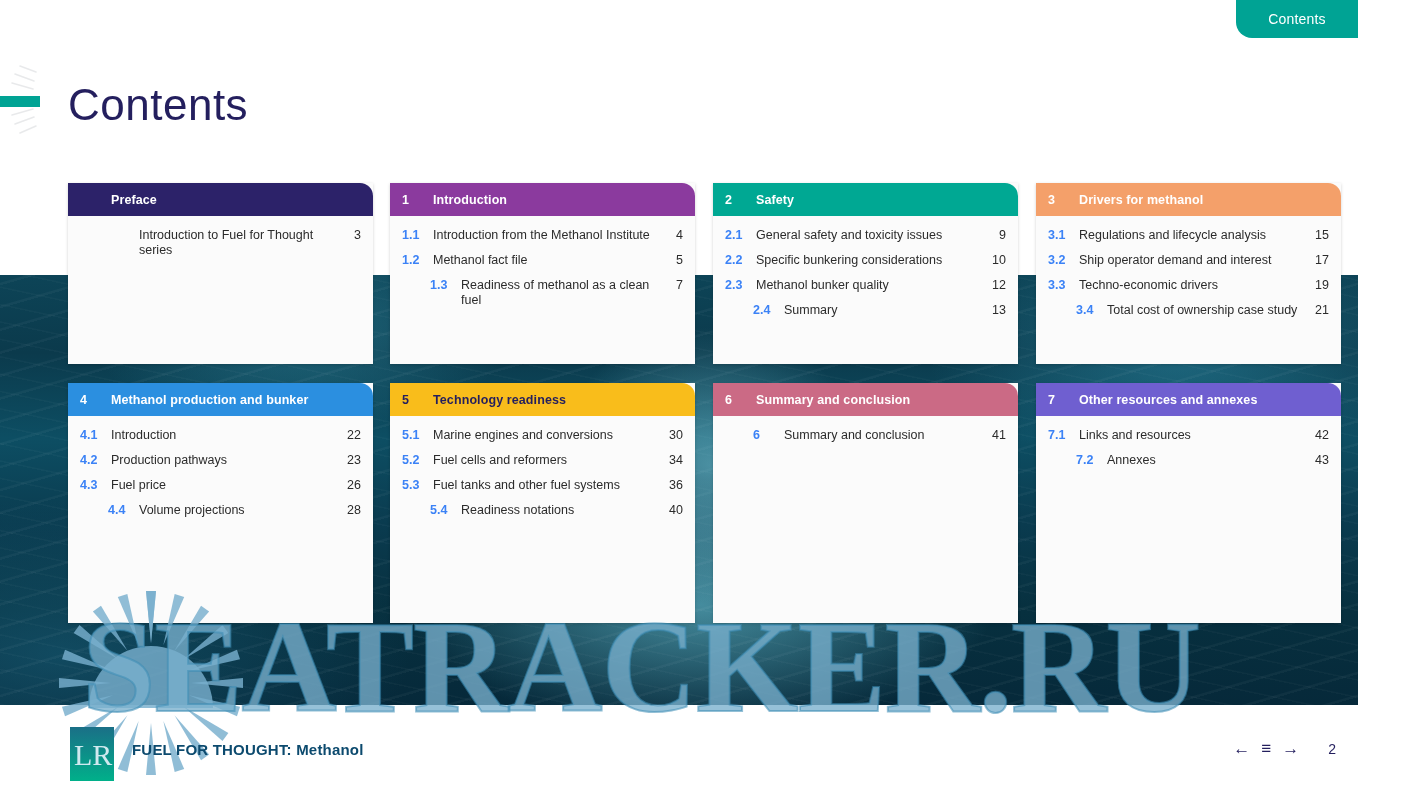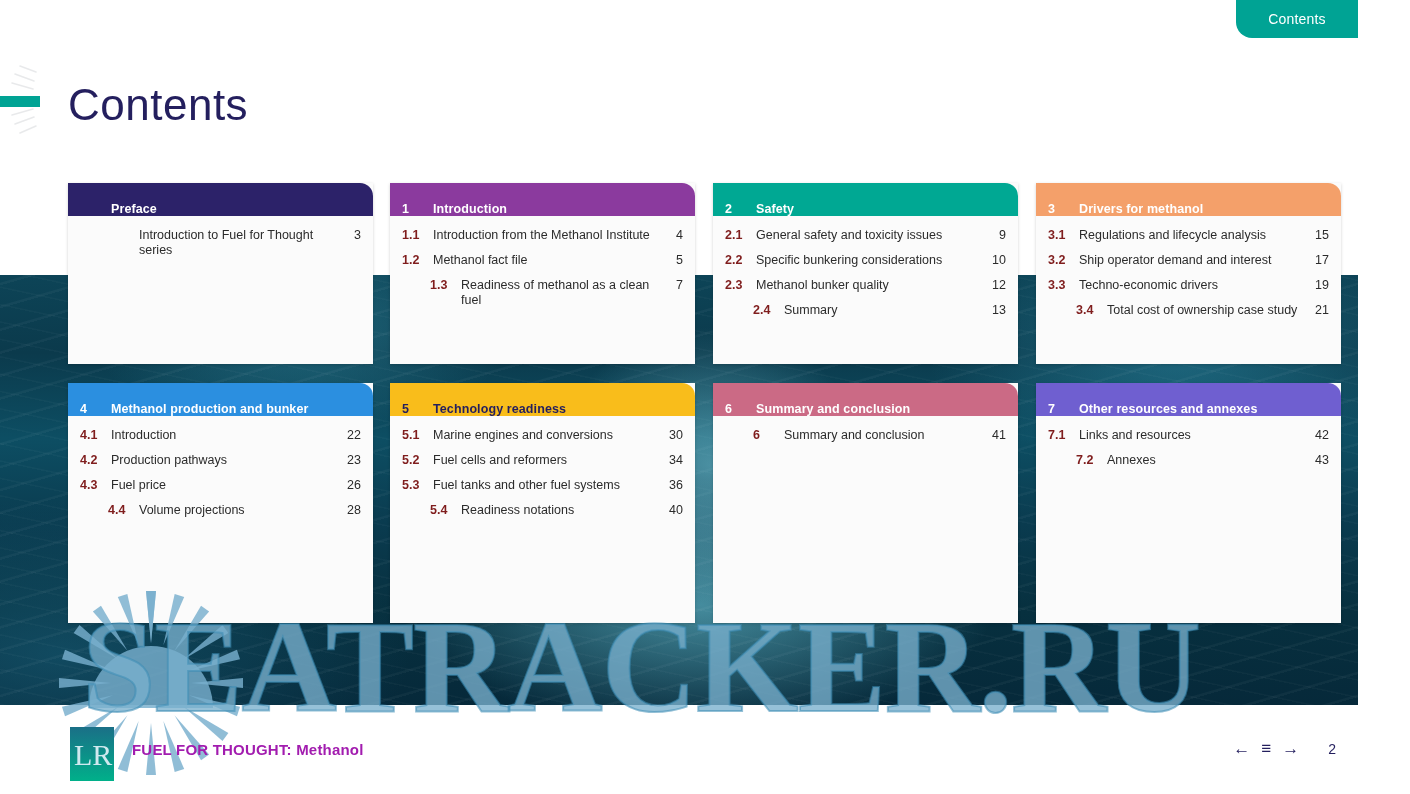--- a/index.html
+++ b/index.html
@@ -72,21 +72,21 @@
 
   
   .card {
     position: absolute;
     width: 305px;
     background: #fbfbfb;
     box-shadow: 0 1px 3px rgba(0,0,0,.18);
   }
   .card-header {
     height: 33px;
-    display: flex; align-items: flex-end;
+    display: flex; align-items: center;
     padding: 0 12px;
     border-top-right-radius: 13px;
     color: #ffffff;
     font-size: 12.5px;
     font-weight: bold;
     letter-spacing: .1px;
   }
   .card-header .hnum { width: 31px; flex: 0 0 31px; }
   .card-header .htitle { flex: 1 1 auto; }
   .card-header.dark-text { color: #241f5e; }
@@ -95,21 +95,21 @@
   .row {
     display: flex; align-items: baseline;
     font-size: 12.5px;
     color: #2b2b2b;
     margin-bottom: 10px;
     line-height: 15px;
   }
   .row:last-child { margin-bottom: 0; margin-left: 28px; }
   .row .rnum {
     width: 31px; flex: 0 0 31px;
-    font-weight: bold; color: #7f1d1d;
+    font-weight: bold; color: #3b82f6;
   }
   .row .rtitle { flex: 1 1 auto; padding-right: 8px; }
   .row .rpage { flex: 0 0 auto; width: 18px; text-align: right; }
 
   
   .watermark {
     position: absolute; left: 0; top: 590px;
     width: 1410px; height: 204px;
     pointer-events: none;
     padding-left: 47px;
@@ -127,21 +127,21 @@
   .wm-sun { position: absolute; left: 56px; top: -2px; }
 
   
   .footer-logo {
     position: absolute; left: 70px; top: 727px;
     width: 44px; height: 54px;
   }
   .footer-text {
     position: absolute; left: 132px; top: 741px;
     font-size: 15px; font-weight: bold;
-    color: #a21caf;
+    color: #0c4a6e;
     letter-spacing: .2px;
   }
   .footer-nav {
     position: absolute; right: 22px; top: 740px;
     display: flex; align-items: center; gap: 11px;
     color: #241f5e;
   }
   .nav-ico { font-size: 17px; line-height: 1; color: #241f5e; }
   .page-num { font-size: 14px; margin-left: 18px; color: #241f5e; }
 </style>

